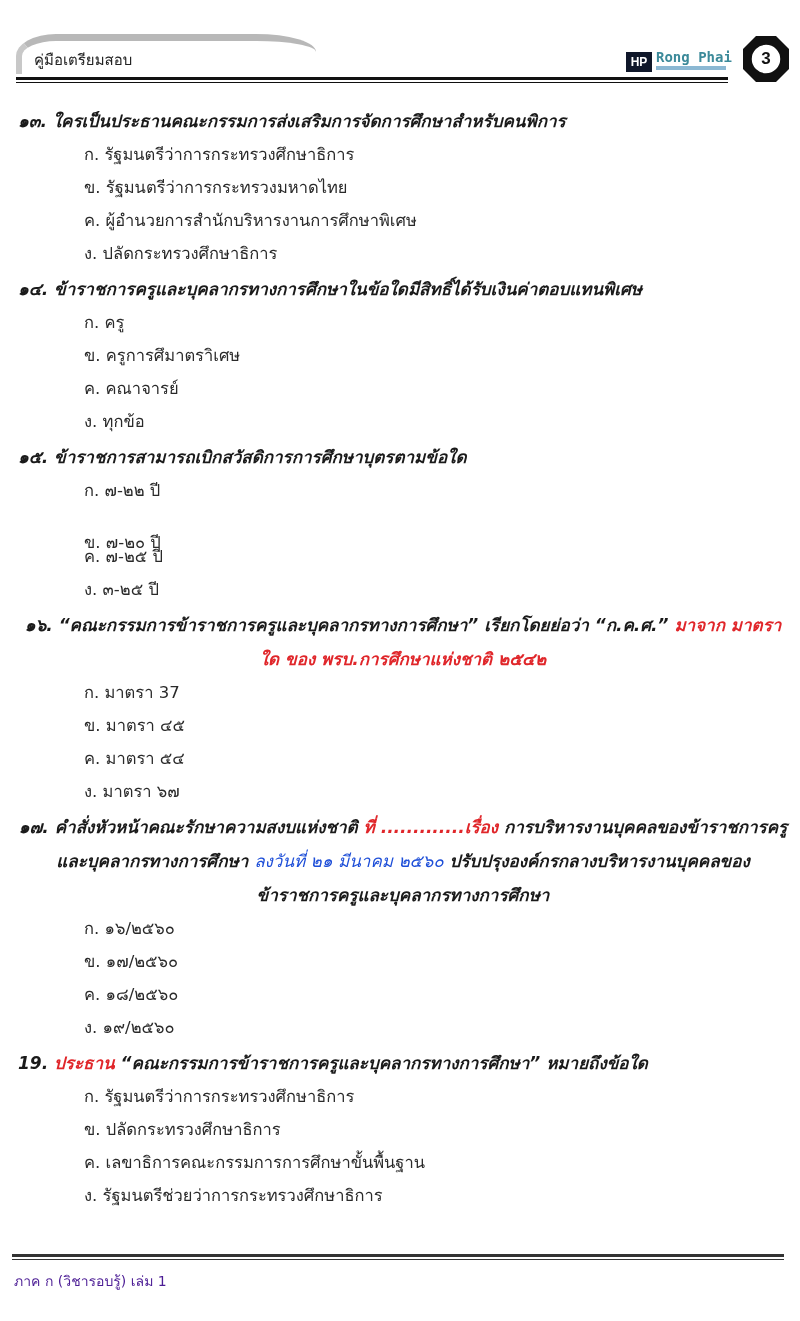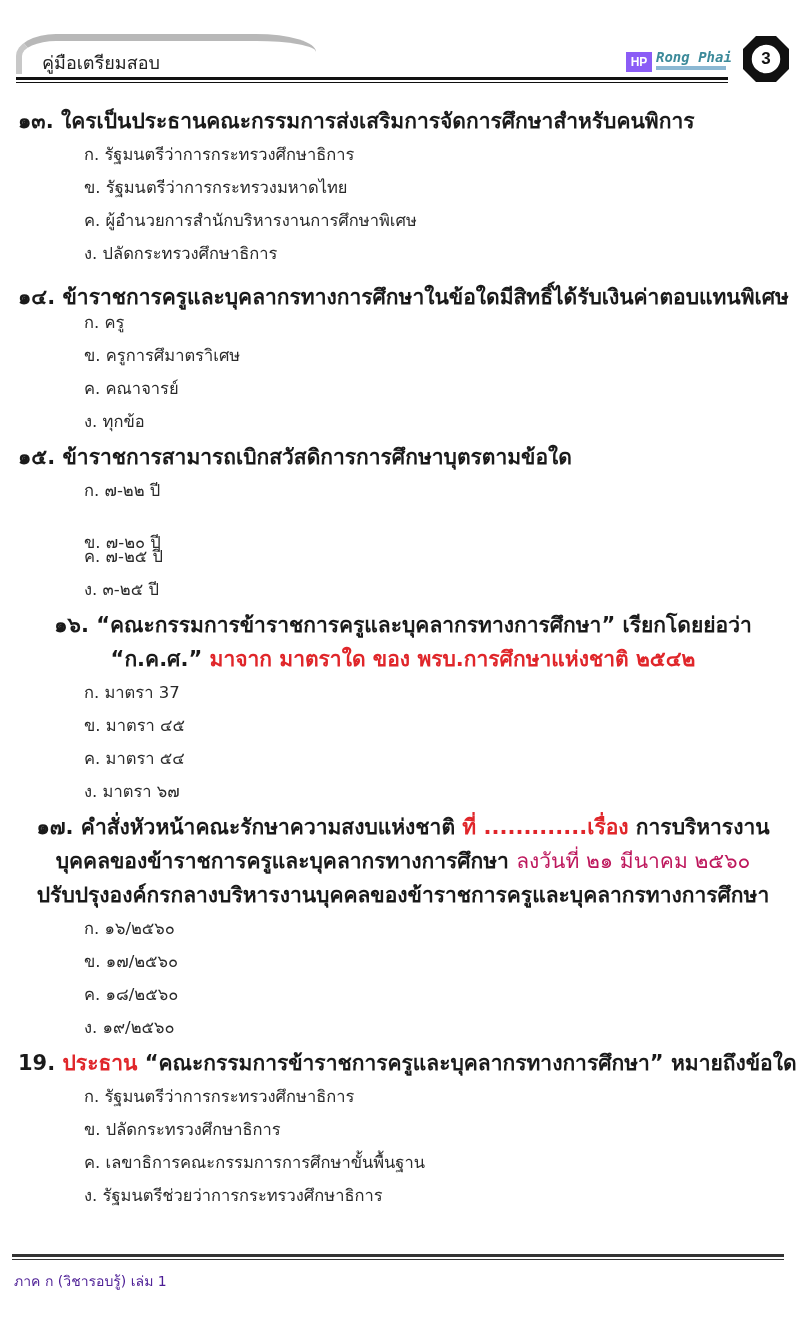--- a/index.html
+++ b/index.html
@@ -7,50 +7,50 @@
       width: 800px; height: 1321px; background: #ffffff; position: relative; overflow: hidden;
       font-family: "DejaVu Sans", sans-serif; color: #1a1a1a;
     }
     .header { position: absolute; left: 0; top: 0; width: 800px; height: 90px; }
     .header-swoosh {
       position: absolute; left: 16px; top: 34px; width: 300px; height: 40px;
       border-top: 7px solid #b8b8b8; border-radius: 40px 60px 0 0 / 22px 18px 0 0;
       border-left: 6px solid #c8c8c8; box-sizing: border-box;
     }
     .header-title {
-      position: absolute; left: 34px; top: 48px; font-size: 18px; color: #222; margin-left: 8px;
+      position: absolute; left: 34px; top: 48px; font-size: 15px; color: #222;
     }
     .header-rule-1 { position: absolute; left: 16px; top: 77px; width: 712px; height: 3px; background: #111; }
     .header-rule-2 { position: absolute; left: 16px; top: 82px; width: 712px; height: 1px; background: #111; }
     .logo { position: absolute; left: 626px; top: 44px; width: 110px; height: 32px; }
     .logo-mark {
-      position: absolute; left: 0; top: 8px; width: 26px; height: 20px; background: #8b5cf6;
+      position: absolute; left: 0; top: 8px; width: 26px; height: 20px; background: #0f172a;
       color: #fff; font-size: 12px; font-weight: bold; text-align: center; line-height: 20px;
       font-family: "Liberation Sans", sans-serif;
     }
     .logo-text {
-      position: absolute; left: 30px; top: 5px; font-size: 14px; color: #3c8a9a; font-style: italic;
+      position: absolute; left: 30px; top: 5px; font-size: 14px; color: #3c8a9a; 
       font-family: "DejaVu Sans Mono", monospace; font-weight: bold; white-space: nowrap; text-align: right;
     }
     .logo-sub {
       position: absolute; left: 30px; top: 22px; width: 70px; height: 4px; background: #5a9ac0; opacity: .7;
     }
     .page-badge {
       position: absolute; left: 742px; top: 35px; width: 48px; height: 48px;
     }
     .page-badge svg { position: absolute; left: 0; top: 0; }
     .page-num {
       position: absolute; left: 0; top: 0; width: 48px; height: 48px; line-height: 48px; text-align: center;
       font-size: 17px; font-weight: bold; font-family: "Liberation Sans", sans-serif; color: #111;
     }
-    .q { position: absolute; left: 18px; font-size: 21px; font-weight: bold; color: #1a1a1a; white-space: nowrap; line-height: 34px; }
+    .q { position: absolute; left: 18px; font-size: 17px; font-weight: bold; color: #1a1a1a; white-space: nowrap; line-height: 34px; font-style: italic; }
     .q.wrap { white-space: normal; width: 770px; text-align: center; }
     .opt { position: absolute; left: 84px; font-size: 16.5px; color: #2a2a2a; white-space: nowrap; line-height: 33px; }
     .red { color: #e0262a; }
-    .green { color: #be185d; font-weight: normal; }
+    .green { color: #1d4ed8; font-weight: normal; }
 
     .footer-rule-1 { position: absolute; left: 12px; top: 1254px; width: 772px; height: 3px; background: #333; }
     .footer-rule-2 { position: absolute; left: 12px; top: 1259px; width: 772px; height: 1px; background: #333; }
     .footer-text { position: absolute; left: 14px; top: 1270px; font-size: 14px; color: #4c1d95; }
   </style>
 </head>
 <body>
 
 <div class="header">
   <div class="header-swoosh"></div>
@@ -73,21 +73,21 @@
 
 <div class="q" style="top:104px">
   <span>๑๓.</span>
   <span>ใครเป็นประธานคณะกรรมการส่งเสริมการจัดการศึกษาสำหรับคนพิการ</span>
 </div>
 <div class="opt" style="top:138px">ก. รัฐมนตรีว่าการกระทรวงศึกษาธิการ</div>
 <div class="opt" style="top:171px">ข. รัฐมนตรีว่าการกระทรวงมหาดไทย</div>
 <div class="opt" style="top:204px">ค. ผู้อำนวยการสำนักบริหารงานการศึกษาพิเศษ</div>
 <div class="opt" style="top:237px">ง. ปลัดกระทรวงศึกษาธิการ</div>
 
-<div class="q" style="top:280px">
+<div class="q" style="top:272px">
   <span>๑๔.</span>
   <span>ข้าราชการครูและบุคลากรทางการศึกษาในข้อใดมีสิทธิ์ได้รับเงินค่าตอบแทนพิเศษ</span>
 </div>
 <div class="opt" style="top:306px">ก. ครู</div>
 <div class="opt" style="top:339px">ข. ครูการศึมาตราิเศษ</div>
 <div class="opt" style="top:372px">ค. คณาจารย์</div>
 <div class="opt" style="top:405px">ง. ทุกข้อ</div>
 
 <div class="q" style="top:440px">
   <span>๑๕.</span>

